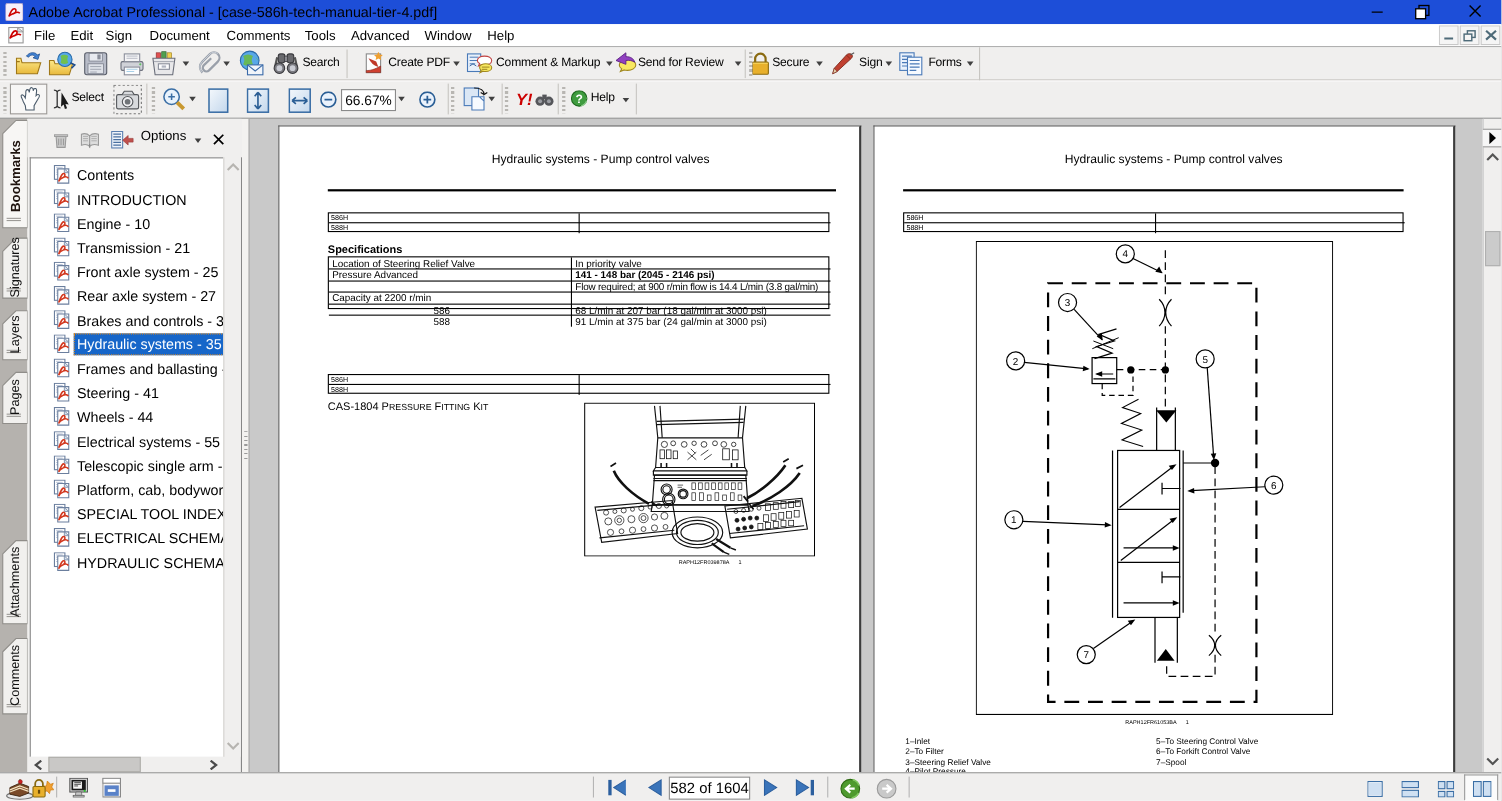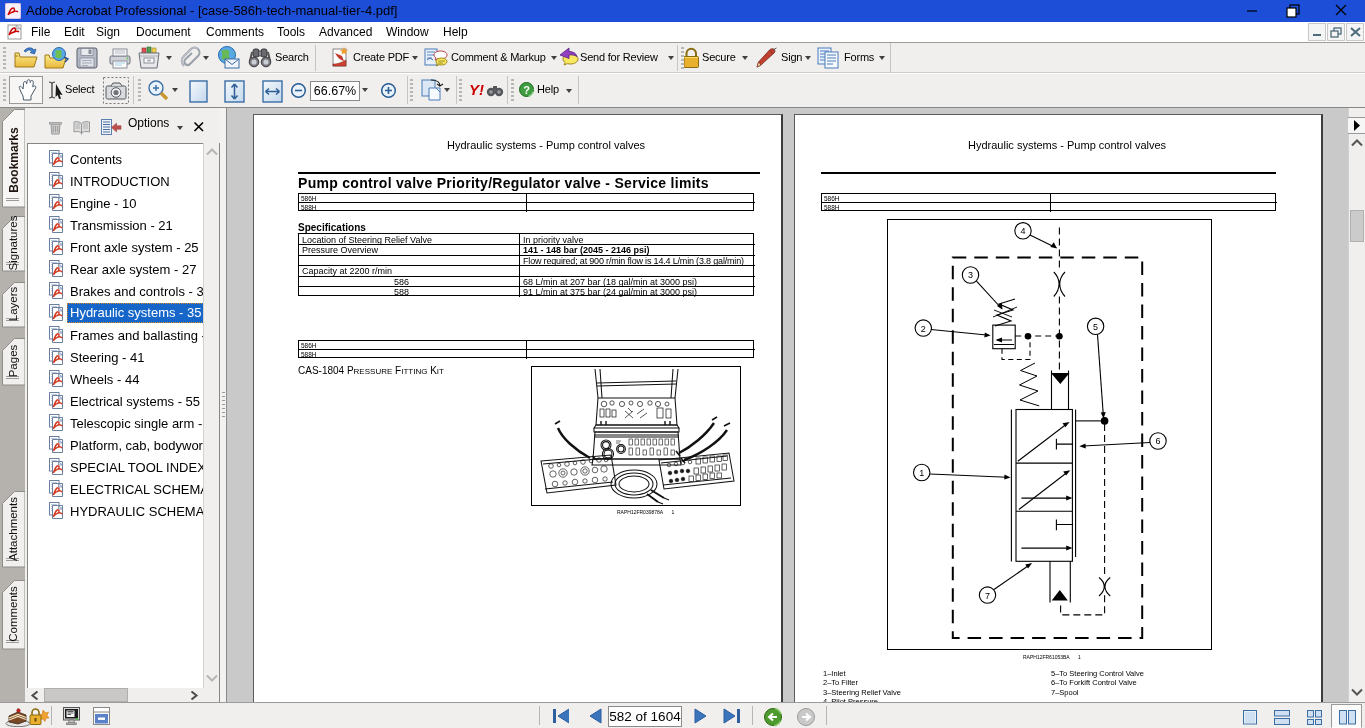--- a/index.html
+++ b/index.html
@@ -503,38 +503,37 @@
       <path d="M2.5 0.5 L7.5 4.5 L2.5 8.5" fill="none" stroke="#4a4a4a" stroke-width="2"></path>
     </svg>
 </div>
 <div id="splitter" class="abs">
   <div class="abs" style="left:2px;top:284px;width:3px;height:26px;background:repeating-linear-gradient(to bottom,#9a9a9a 0 1px,#f3f2f0 1px 4px)"></div>
 </div>
 <div id="docarea" class="abs">
   <div class="page" style="left:26px;top:6px;width:530px;height:595px" id="pageL">
     <div class="abs" style="left:193px;top:24px;font-size:11px">Hydraulic systems - Pump control valves</div>
     <div class="rule" style="left:44px;top:57px;width:462px"></div>
-    <div class="h1" style="left:44px;top:60px">Pump control valve Priority/Regulator valve - Service limits</div>
     <div class="abs" style="left:44px;top:78px;width:456px;height:18px;border:1px solid #000">
       <div class="abs" style="left:0;top:8px;width:456px;height:1px;background:#000"></div>
       <div class="abs" style="left:227px;top:0;width:1px;height:18px;background:#000"></div>
       <div class="abs" style="left:2px;top:1px;font-size:6.5px">586H</div>
       <div class="abs" style="left:2px;top:10px;font-size:6.5px">588H</div>
     </div>
     <div class="abs" style="left:44px;top:107px;font-size:10px;font-weight:bold">Specifications</div>
-    <div class="abs" style="left:44px;top:118px;width:456px;height:63px;border:1px solid #000;font-size:9px;line-height:10px">
+    <div class="abs" style="left:44px;top:118px;width:456px;height:48px;border:1px solid #000;font-size:9px;line-height:10px">
       <div class="abs" style="left:220px;top:0;width:1px;height:63px;background:#000"></div>
       <div class="abs" style="left:0;top:10px;width:456px;height:1px;background:#000"></div>
       <div class="abs" style="left:0;top:21px;width:456px;height:1px;background:#000"></div>
       <div class="abs" style="left:0;top:31px;width:456px;height:1px;background:#000"></div>
       <div class="abs" style="left:0;top:42px;width:456px;height:1px;background:#000"></div>
       <div class="abs" style="left:0;top:52px;width:456px;height:1px;background:#000"></div>
       <div class="abs" style="left:3px;top:0.5px">Location of Steering Relief Valve</div>
       <div class="abs" style="left:224px;top:0.5px">In priority valve</div>
-      <div class="abs" style="left:3px;top:11px">Pressure Overview</div>
+      <div class="abs" style="left:3px;top:11px">Pressure Advanced</div>
       <div class="abs" style="left:224px;top:11px;font-weight:bold">141 - 148 bar (2045 - 2146 psi)</div>
       <div class="abs" style="left:224px;top:21.5px;letter-spacing:-0.18px">Flow required; at 900 r/min flow is 14.4 L/min (3.8 gal/min)</div>
       <div class="abs" style="left:3px;top:32px">Capacity at 2200 r/min</div>
       <div class="abs" style="left:95px;top:42.5px">586</div>
       <div class="abs" style="left:224px;top:42.5px">68 L/min at 207 bar (18 gal/min at 3000 psi)</div>
       <div class="abs" style="left:95px;top:53px">588</div>
       <div class="abs" style="left:224px;top:53px">91 L/min at 375 bar (24 gal/min at 3000 psi)</div>
     </div>
     <div class="abs" style="left:44px;top:225px;width:456px;height:18px;border:1px solid #000">
       <div class="abs" style="left:0;top:8px;width:456px;height:1px;background:#000"></div>

